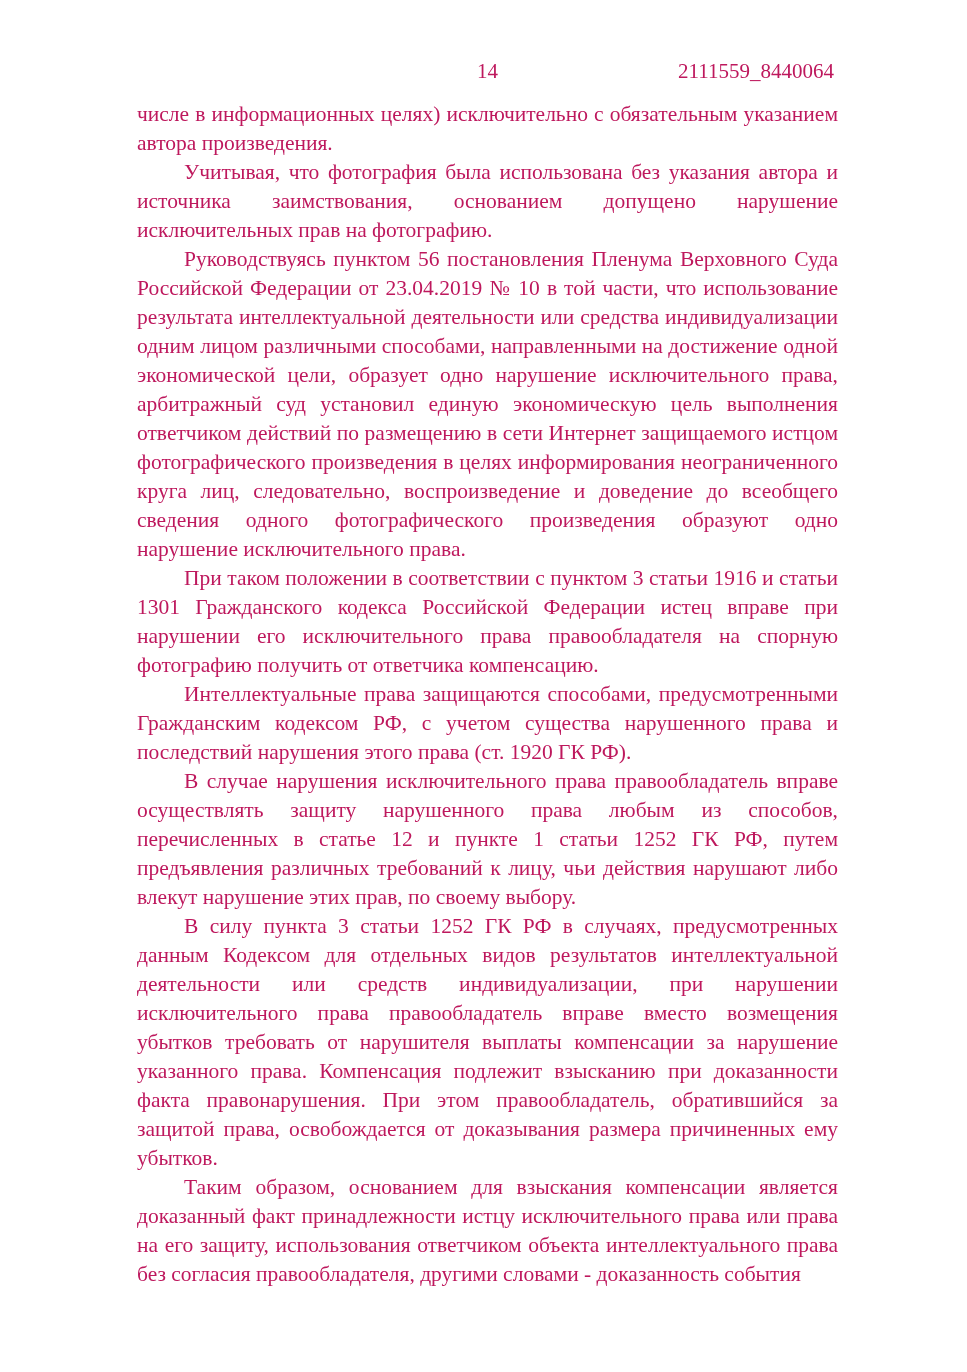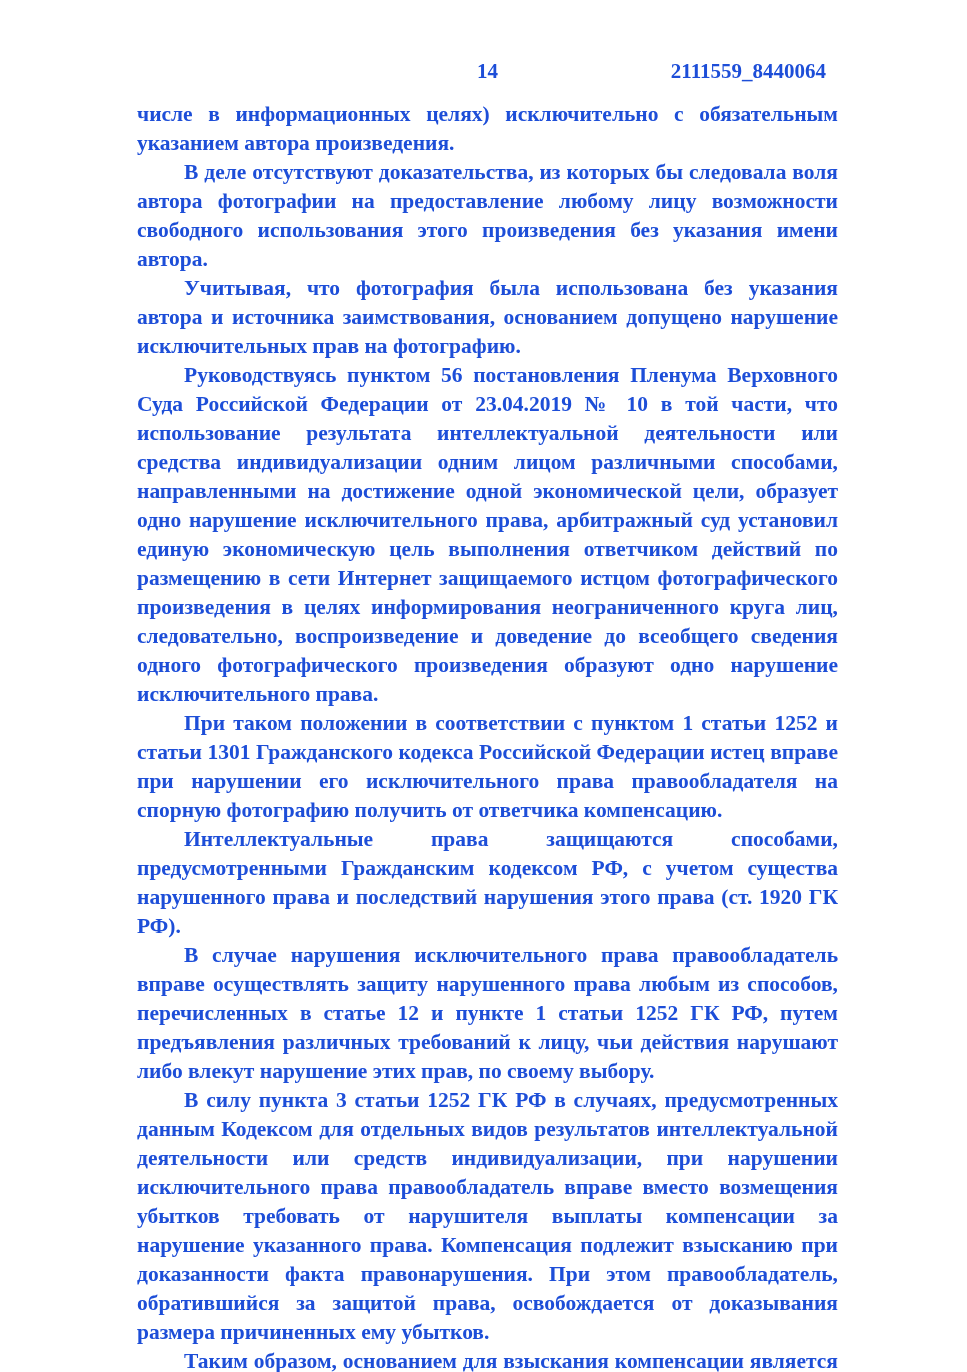--- a/index.html
+++ b/index.html
@@ -5,25 +5,24 @@
   html, body {
     margin: 0;
     padding: 0;
     background: #ffffff;
   }
   .page {
     position: relative;
     width: 900px;
     height: 1372px;
     background: #ffffff;
-    color: #1d4ed8;
+    color: #be185d;
     font-family: "Liberation Serif", "DejaVu Serif", serif;
     overflow: hidden;
     box-sizing: border-box;
-    font-weight: bold;
   }
   .content {
     position: absolute;
     left: 137px;
     right: 62px;
     top: 58px;
   }
   .header-row {
     position: relative;
     height: 26px;
@@ -31,21 +30,21 @@
     line-height: 26px;
   }
   .header-row .page-number {
     position: absolute;
     left: 50%;
     transform: translateX(-50%);
     white-space: nowrap;
   }
   .header-row .doc-id {
     position: absolute;
-    right: 12px;
+    right: 4px;
     white-space: nowrap;
   }
   .body-text {
     margin-top: 16px;
     font-size: 21.5px;
     line-height: 29px;
     text-align: justify;
     text-align-last: left;
   }
   .body-text p {
@@ -62,24 +61,23 @@
 <div class="page">
   <div class="content">
 
     <div class="header-row">
       <span class="page-number">14</span>
       <span class="doc-id">2111559_8440064</span>
     </div>
 
     <div class="body-text">
       <p>числе в информационных целях) исключительно с обязательным указанием автора произведения.</p>
-      <p class="indent">В деле отсутствуют доказательства, из которых бы следовала воля автора фотографии на предоставление любому лицу возможности свободного использования этого произведения без указания имени автора.</p>
       <p class="indent">Учитывая, что фотография была использована без указания автора и источника заимствования, основанием допущено нарушение исключительных прав на фотографию.</p>
       <p class="indent">Руководствуясь пунктом 56 постановления Пленума Верховного Суда Российской Федерации от 23.04.2019 № 10 в той части, что использование результата интеллектуальной деятельности или средства индивидуализации одним лицом различными способами, направленными на достижение одной экономической цели, образует одно нарушение исключительного права, арбитражный суд установил единую экономическую цель выполнения ответчиком действий по размещению в сети Интернет защищаемого истцом фотографического произведения в целях информирования неограниченного круга лиц, следовательно, воспроизведение и доведение до всеобщего сведения одного фотографического произведения образуют одно нарушение исключительного права.</p>
-      <p class="indent">При таком положении в соответствии с пунктом 1 статьи 1252 и статьи 1301 Гражданского кодекса Российской Федерации истец вправе при нарушении его исключительного права правообладателя на спорную фотографию получить от ответчика компенсацию.</p>
+      <p class="indent">При таком положении в соответствии с пунктом 3 статьи 1916 и статьи 1301 Гражданского кодекса Российской Федерации истец вправе при нарушении его исключительного права правообладателя на спорную фотографию получить от ответчика компенсацию.</p>
       <p class="indent">Интеллектуальные права защищаются способами, предусмотренными Гражданским кодексом РФ, с учетом существа нарушенного права и последствий нарушения этого права (ст. 1920 ГК РФ).</p>
       <p class="indent">В случае нарушения исключительного права правообладатель вправе осуществлять защиту нарушенного права любым из способов, перечисленных в статье 12 и пункте 1 статьи 1252 ГК РФ, путем предъявления различных требований к лицу, чьи действия нарушают либо влекут нарушение этих прав, по своему выбору.</p>
       <p class="indent">В силу пункта 3 статьи 1252 ГК РФ в случаях, предусмотренных данным Кодексом для отдельных видов результатов интеллектуальной деятельности или средств индивидуализации, при нарушении исключительного права правообладатель вправе вместо возмещения убытков требовать от нарушителя выплаты компенсации за нарушение указанного права. Компенсация подлежит взысканию при доказанности факта правонарушения. При этом правообладатель, обратившийся за защитой права, освобождается от доказывания размера причиненных ему убытков.</p>
       <p class="indent">Таким образом, основанием для взыскания компенсации является доказанный факт принадлежности истцу исключительного права или права на его защиту, использования ответчиком объекта интеллектуального права без согласия правообладателя, другими словами - доказанность события</p>
     </div>
 
   </div>
 </div>
 
 </body></html>

